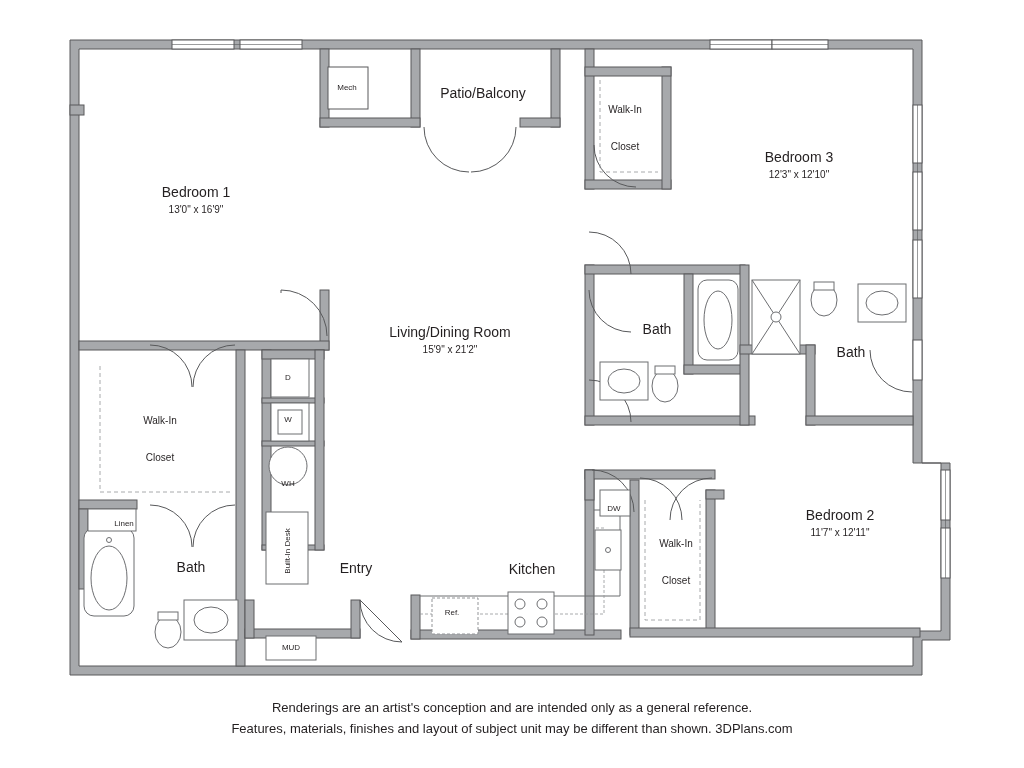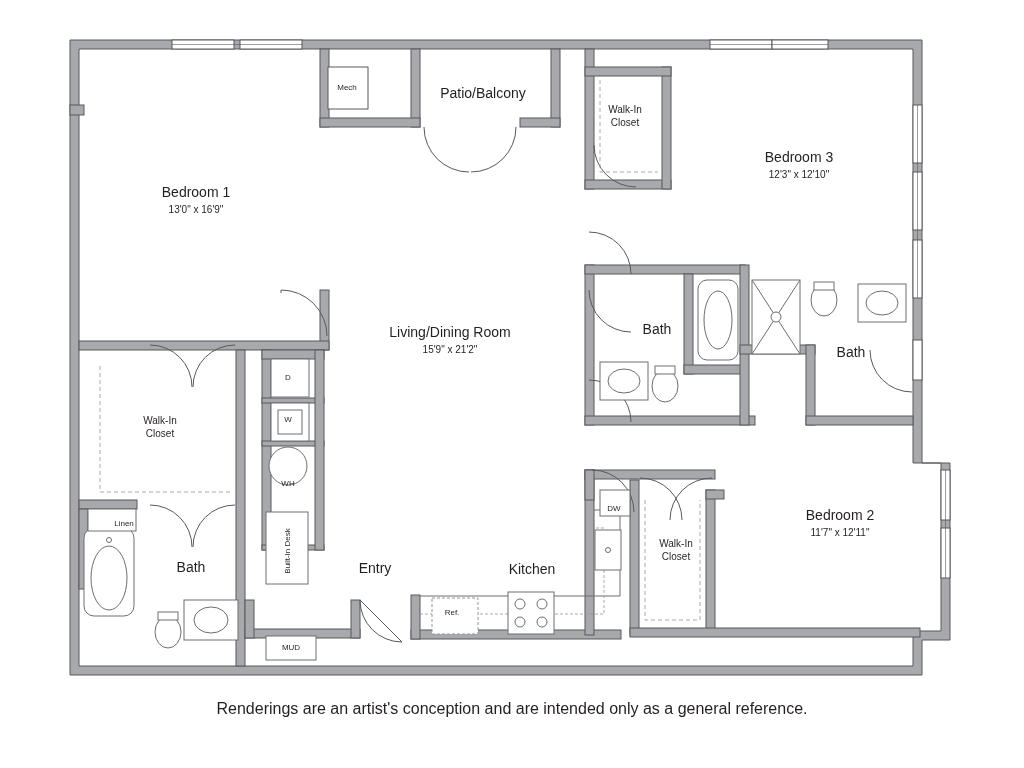--- a/index.html
+++ b/index.html
@@ -32,31 +32,31 @@
   }
   .label .name {
     display: block;
     font-size: 14px;
   }
   .label .dims {
     display: block;
     font-size: 10px;
     margin-top: 2px;
   }
-  .label.small .name { font-size: 10px; }
+  .label.small .name { font-size: 10px; margin-top: 24px; }
   .label.tiny .name { font-size: 8px; }
   .label.vert {
     transform: translate(-50%, -50%) rotate(-90deg);
   }
   .footer {
     position: absolute;
     left: 0;
     width: 1024px;
     text-align: center;
-    font-size: 16px;
+    font-size: 13px;
     color: #231f20;
   }
   #footer1 { top: 700px; }
   #footer2 { top: 721px; }
 </style>
 </head>
 <body>
 
 <div id="page">
 
@@ -250,21 +250,21 @@
   <div class="label" style="left:450px; top:308px;margin-top:32px;">
     <span class="name">Living/Dining Room</span>
     <span class="dims">15'9" x 21'2"</span>
   </div>
   <div class="label" style="left:483px; top:86px;margin-top:8px;">
     <span class="name">Patio/Balcony</span>
   </div>
   <div class="label" style="left:532px; top:570px;">
     <span class="name">Kitchen</span>
   </div>
-  <div class="label" style="left:375px; top:569px;">
+  <div class="label" style="left:356px; top:569px;">
     <span class="name">Entry</span>
   </div>
   <div class="label" style="left:191px; top:568px;">
     <span class="name">Bath</span>
   </div>
   <div class="label" style="left:657px; top:330px;">
     <span class="name">Bath</span>
   </div>
   <div class="label" style="left:851px; top:353px;">
     <span class="name">Bath</span>
@@ -305,14 +305,15 @@
     <span class="name">DW</span>
   </div>
   <div class="label tiny" style="left:452px; top:613px;">
     <span class="name">Ref.</span>
   </div>
   <div class="label tiny vert" style="left:288px; top:551px;">
     <span class="name">Built-In Desk</span>
   </div>
 
   <div class="footer" id="footer1">Renderings are an artist's conception and are intended only as a general reference.</div>
+  <div class="footer" id="footer2">Features, materials, finishes and layout of subject unit may be different than shown. 3DPlans.com</div>
 
 </div>
 
 </body></html>

